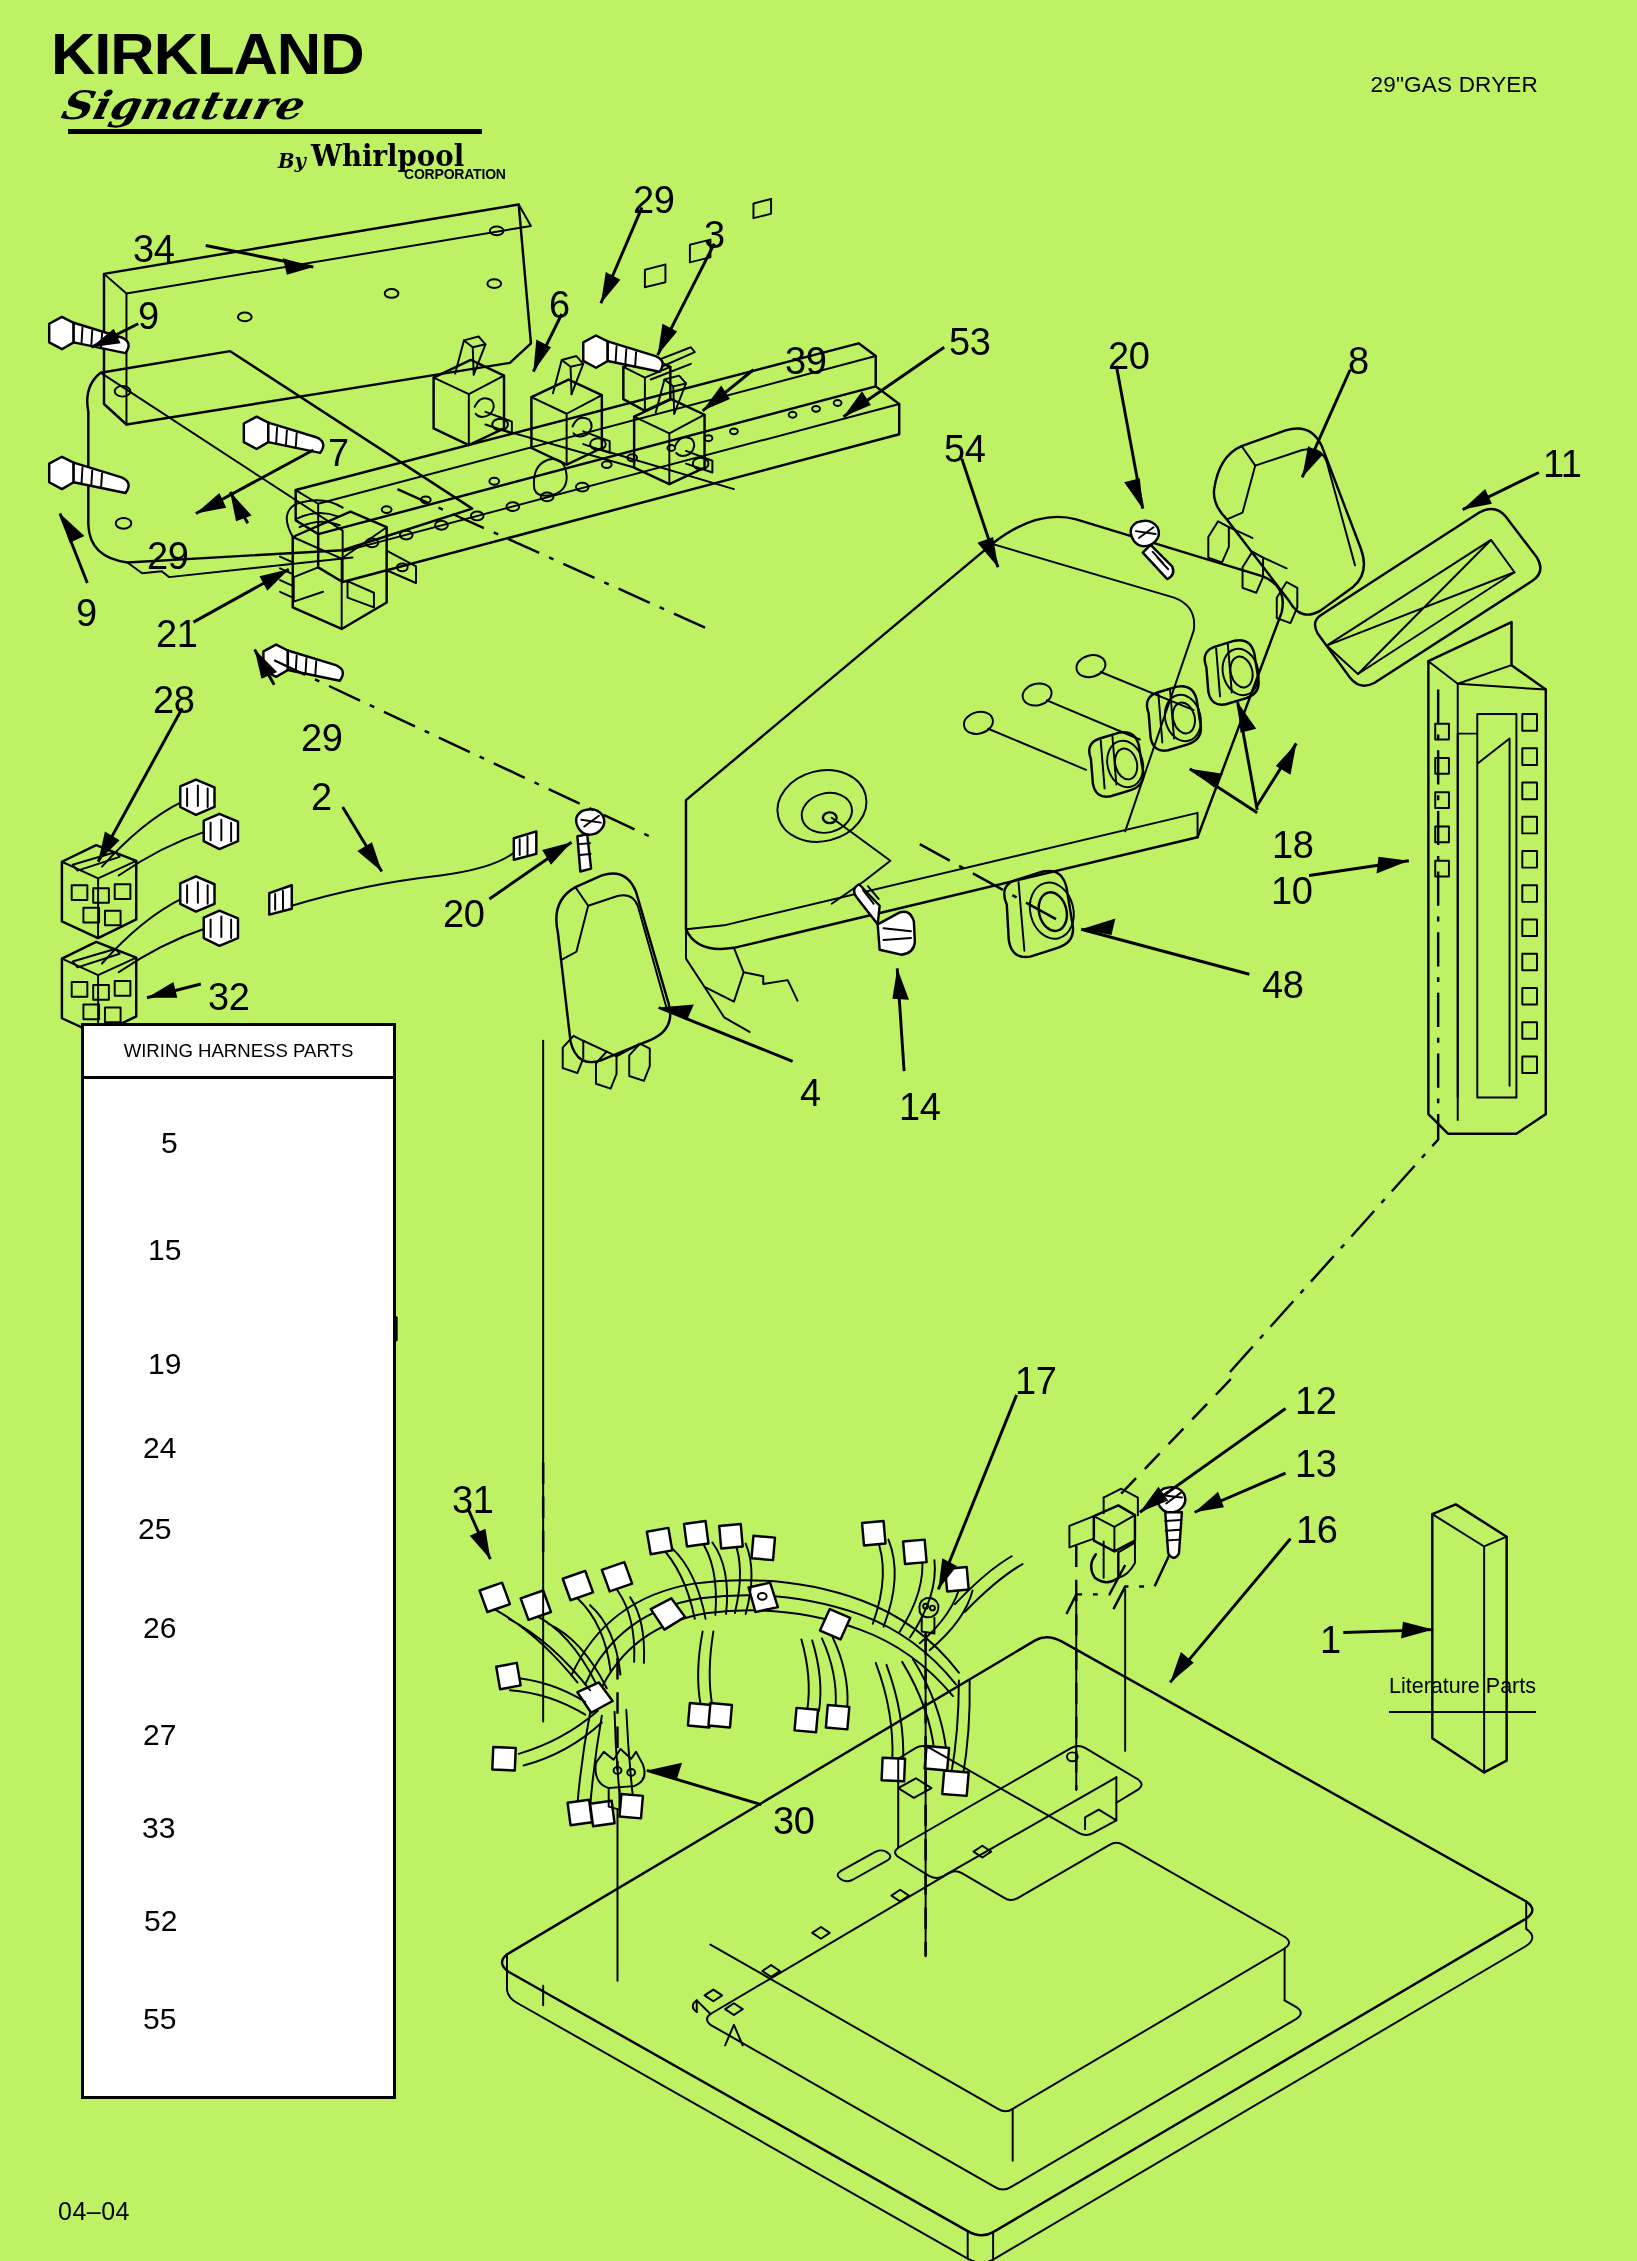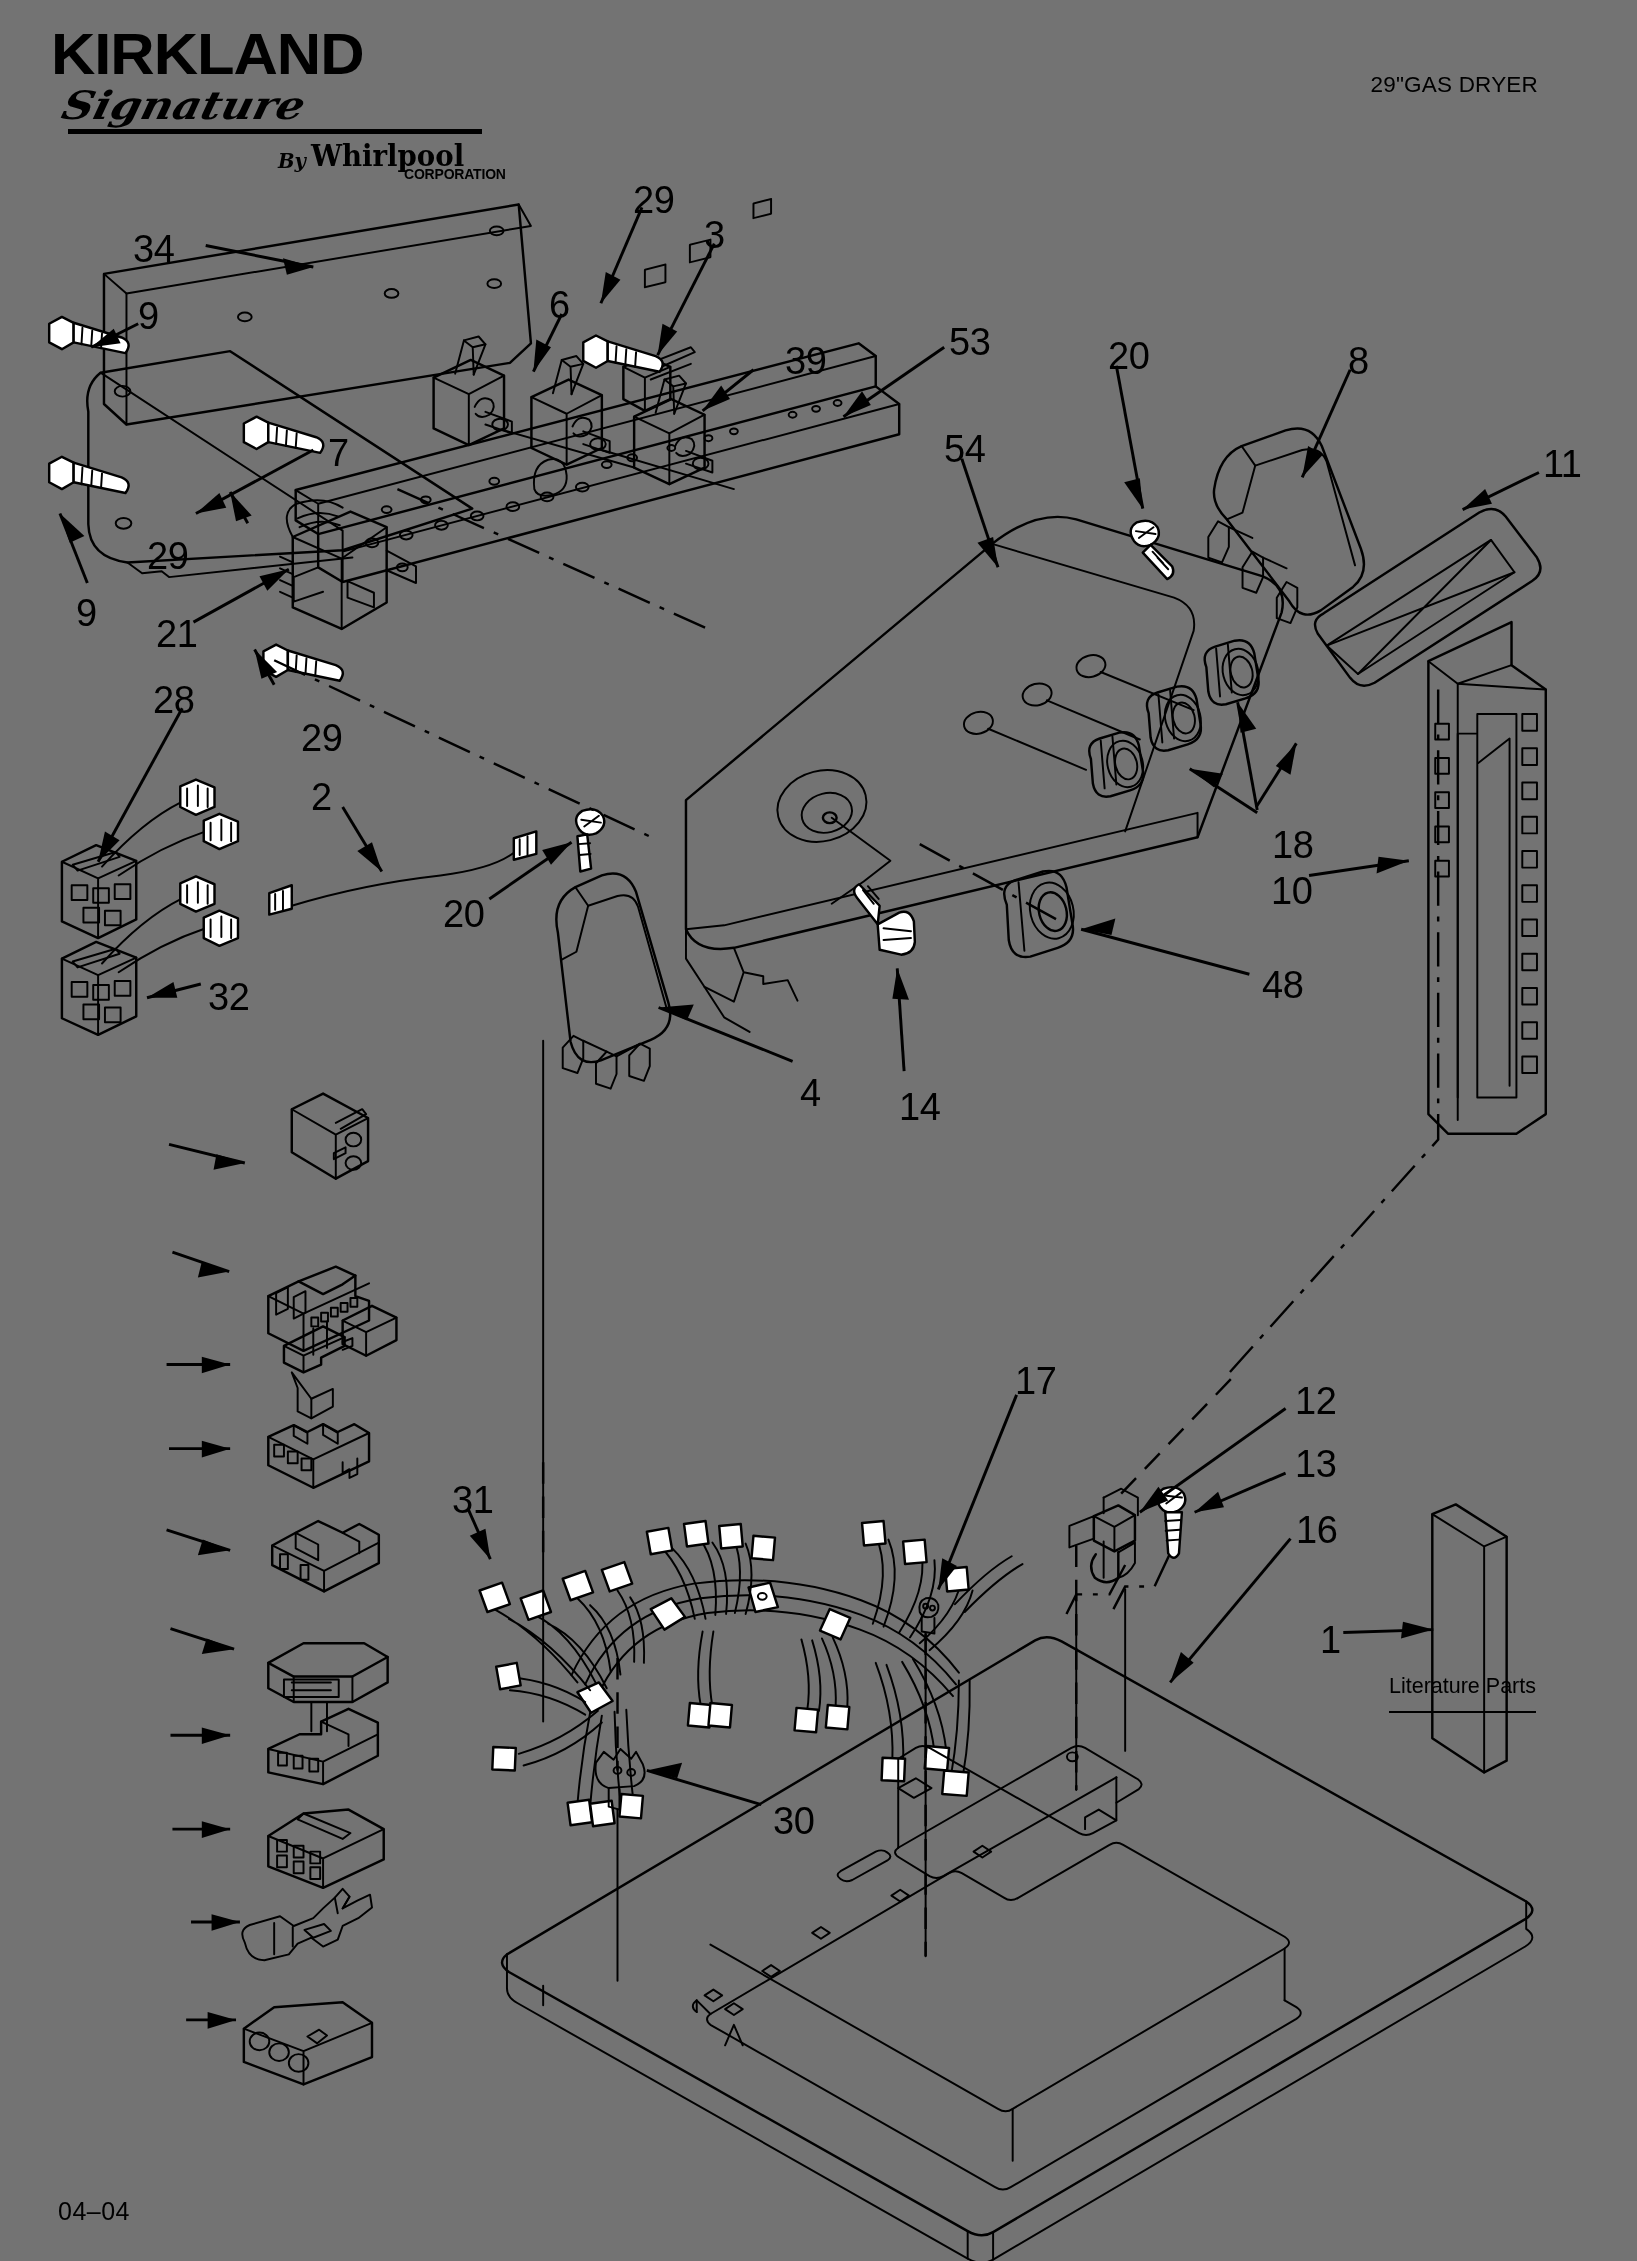--- a/index.html
+++ b/index.html
@@ -9,21 +9,21 @@
     background: #ffffff;
   }
   body {
     font-family: "Liberation Sans", sans-serif;
     color: #000000;
   }
   #page {
     position: relative;
     width: 1638px;
     height: 2261px;
-    background: #737373;
+    background: #bef264;
     overflow: hidden;
   }
   
   #brand-logo {
     position: absolute;
     left: 51px;
     top: 25.4px;
     width: 430px;
     height: 147px;
   }
@@ -911,19 +911,36 @@
       <div class="callout" style="left: 899px; top: 1088px;">14</div>
       <div class="callout" style="left: 452px; top: 1481px;">31</div>
       <div class="callout" style="left: 773px; top: 1802px;">30</div>
       <div class="callout" style="left: 1015px; top: 1362px;">17</div>
       <div class="callout" style="left: 1295px; top: 1382px;">12</div>
       <div class="callout" style="left: 1295px; top: 1445px;">13</div>
       <div class="callout" style="left: 1296px; top: 1511px;">16</div>
       <div class="callout" style="left: 1320px; top: 1621px;">1</div>
     </div>
 
+  <div id="legend-box">
+    <div id="legend-header">
+      <span id="legend-header-text">WIRING HARNESS PARTS</span>
+    </div>
+    <div id="legend-num-layer">
+        <div class="legend-num" style="left: 77px; top: 102px;">5</div>
+        <div class="legend-num" style="left: 64px; top: 209px;">15</div>
+        <div class="legend-num" style="left: 64px; top: 323px;">19</div>
+        <div class="legend-num" style="left: 59px; top: 407px;">24</div>
+        <div class="legend-num" style="left: 54px; top: 488px;">25</div>
+        <div class="legend-num" style="left: 59px; top: 587px;">26</div>
+        <div class="legend-num" style="left: 59px; top: 694px;">27</div>
+        <div class="legend-num" style="left: 58px; top: 787px;">33</div>
+        <div class="legend-num" style="left: 60px; top: 880px;">52</div>
+        <div class="legend-num" style="left: 59px; top: 978px;">55</div>
+      </div>
+  </div>
 
   <div id="literature-label">Literature Parts</div>
 
   <div id="footer-date">04–04</div>
 
 </div>
 
 
 </body></html>

